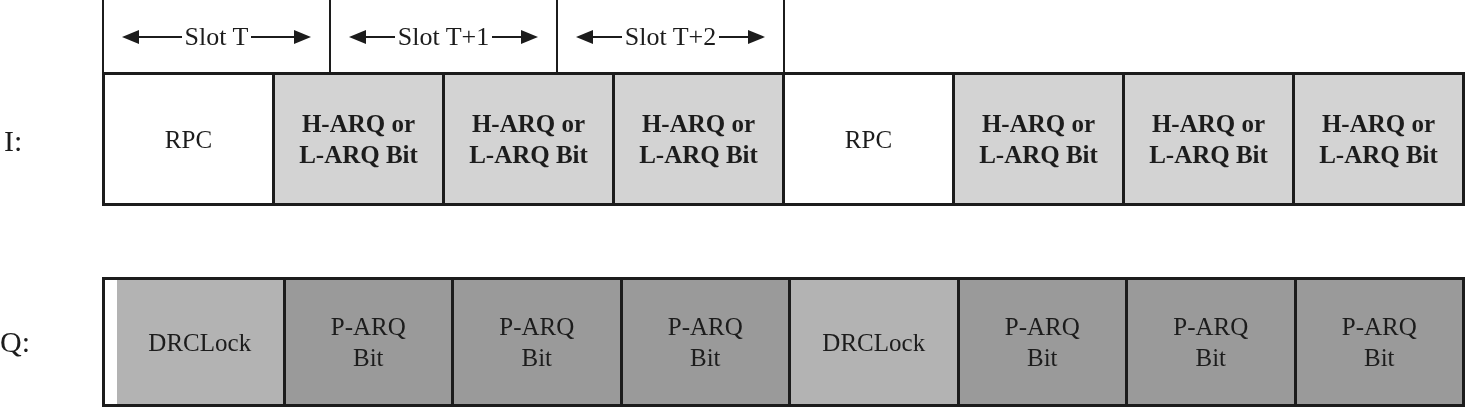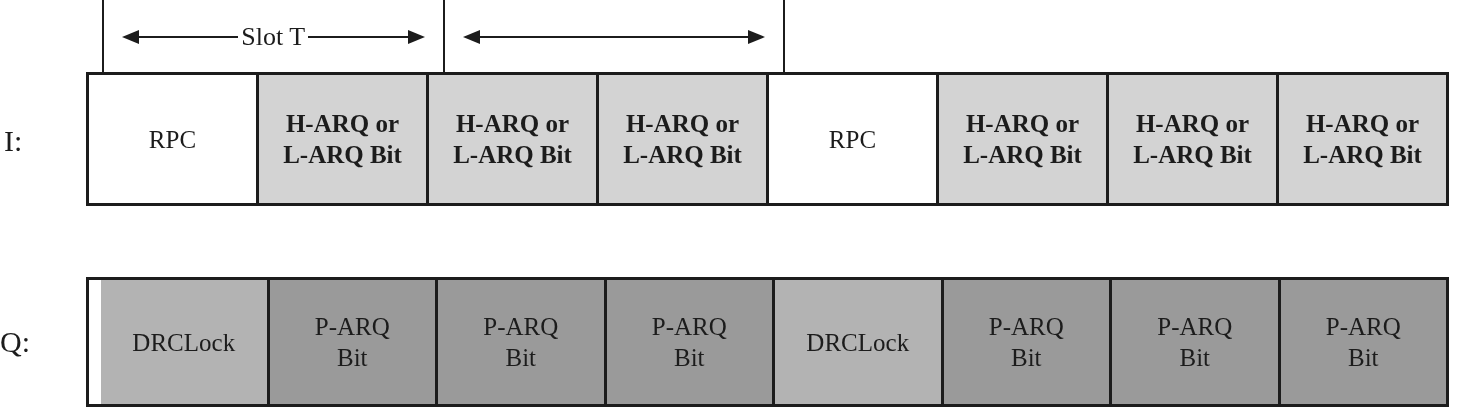--- a/index.html
+++ b/index.html
@@ -64,21 +64,21 @@
     border-top: 7px solid transparent;
     border-bottom: 7px solid transparent;
     flex: 0 0 auto;
   }
   .ah.left  { border-right: 17px solid var(--border, #1c1c1c); }
   .ah.right { border-left: 17px solid var(--border, #1c1c1c); }
 
   
   .strip {
     position: absolute;
-    left: 86px;
+    left: 102px;
     width: 1363px;
     display: flex;
     box-sizing: border-box;
     border: 3px solid var(--border, #1c1c1c);
   }
   .strip.i { top: 72px;  height: 134px; }
   .strip.q { top: 277px; height: 130px; padding-left: 12px; }
   .cell {
     flex: 1 1 0;
     display: flex;
@@ -109,20 +109,28 @@
     <div class="slot">
       <span class="ah left"></span>
       <span class="tail"></span>
       <span class="slot-label">Slot T</span>
       <span class="tail"></span>
       <span class="ah right"></span>
     </div>
     <div class="slot">
       <span class="ah left"></span>
       <span class="tail"></span>
+      <span class="slot-label">Slot T+1</span>
+      <span class="tail"></span>
+      <span class="ah right"></span>
+    </div>
+    <div class="slot">
+      <span class="ah left"></span>
+      <span class="tail"></span>
+      <span class="slot-label">Slot T+2</span>
       <span class="tail"></span>
       <span class="ah right"></span>
     </div>
   </div>
 
   <div class="strip i">
     <div class="cell c-white">RPC</div>
     <div class="cell c-light">H-ARQ or
 L-ARQ Bit</div>
     <div class="cell c-light">H-ARQ or

